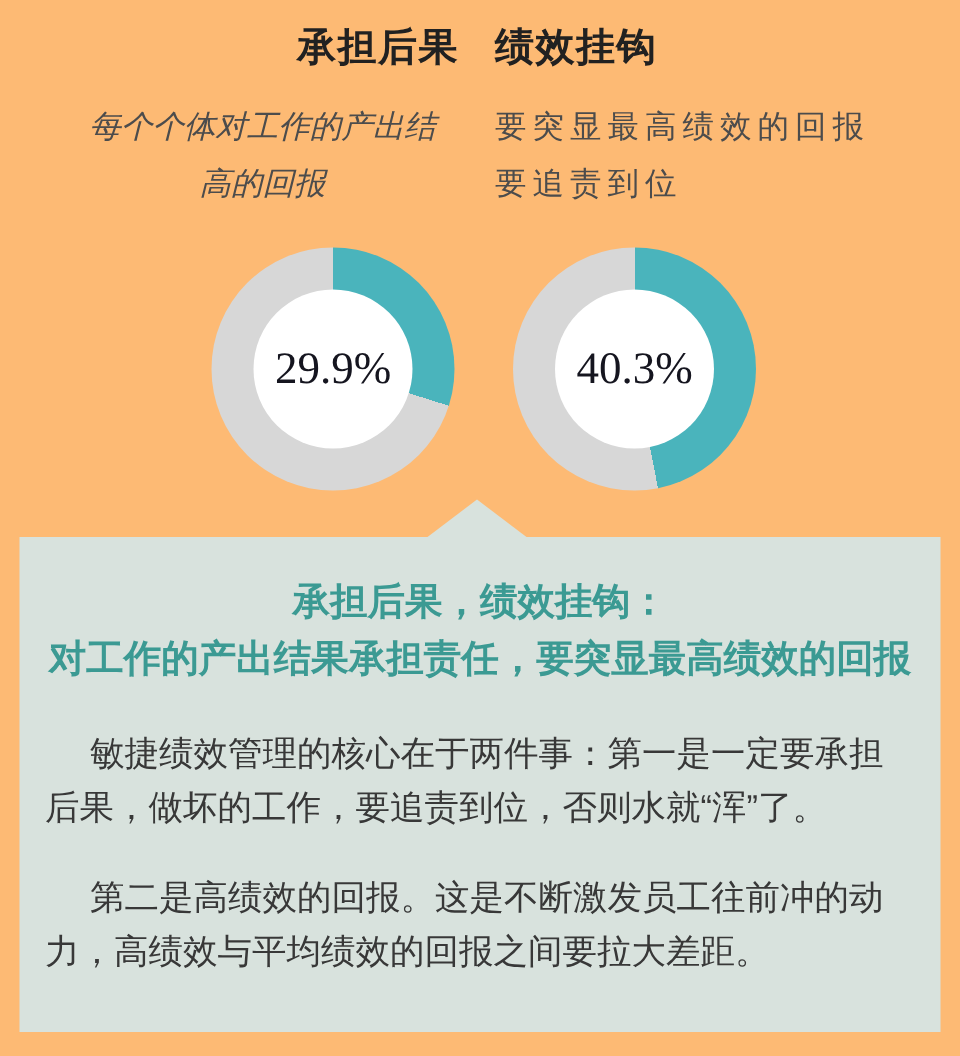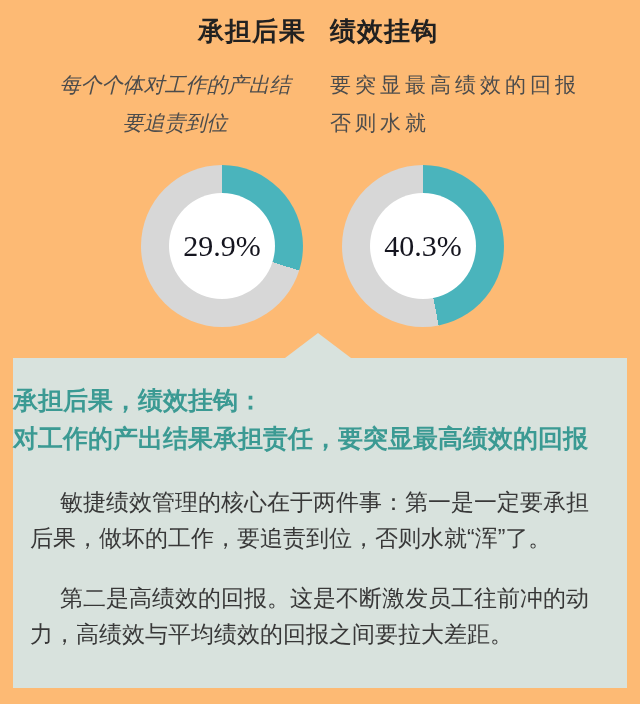--- a/index.html
+++ b/index.html
@@ -91,20 +91,21 @@
     border-left:33px solid transparent;
     border-right:33px solid transparent;
     border-bottom:25px solid var(--panel_bg);
   }
   .callout-heading{
     font-family:"DejaVu Serif","Liberation Serif",serif;
     font-weight:bold;
     font-size:25px;
     line-height:38px;
     color:var(--heading_text);
+    text-align:center;
   }
   .heading-line{display:block;}
   .callout-body p{
     margin:0 18px 0 17px;
     font-size:23px;
     line-height:36px;
     color:var(--body_text);
     text-indent:30px;
     text-align:left;
   }
@@ -115,34 +116,34 @@
 <body>
 
 <div class="slide">
 
   <div class="top">
 
     <div class="col col-left">
       <div class="col-title">承担后果</div>
       <div class="col-subtitle">
         <span class="subtitle-line">每个个体对工作的产出结</span>
-        <span class="subtitle-line">要追责到位</span>
+        <span class="subtitle-line">高的回报</span>
       </div>
       <div class="donut" style="background: conic-gradient(var(--accent) 29.9%, var(--ring) 0);">
         <div class="donut-hole">
           <span class="donut-value">29.9%</span>
         </div>
       </div>
     </div>
 
     <div class="col col-right">
       <div class="col-title">绩效挂钩</div>
       <div class="col-subtitle">
         <span class="subtitle-line">要突显最高绩效的回报</span>
-        <span class="subtitle-line">否则水就</span>
+        <span class="subtitle-line">要追责到位</span>
       </div>
       <div class="donut" style="background: conic-gradient(var(--accent) 46.9%, var(--ring) 0);">
         <div class="donut-hole">
           <span class="donut-value">40.3%</span>
         </div>
       </div>
     </div>
 
   </div>
 

